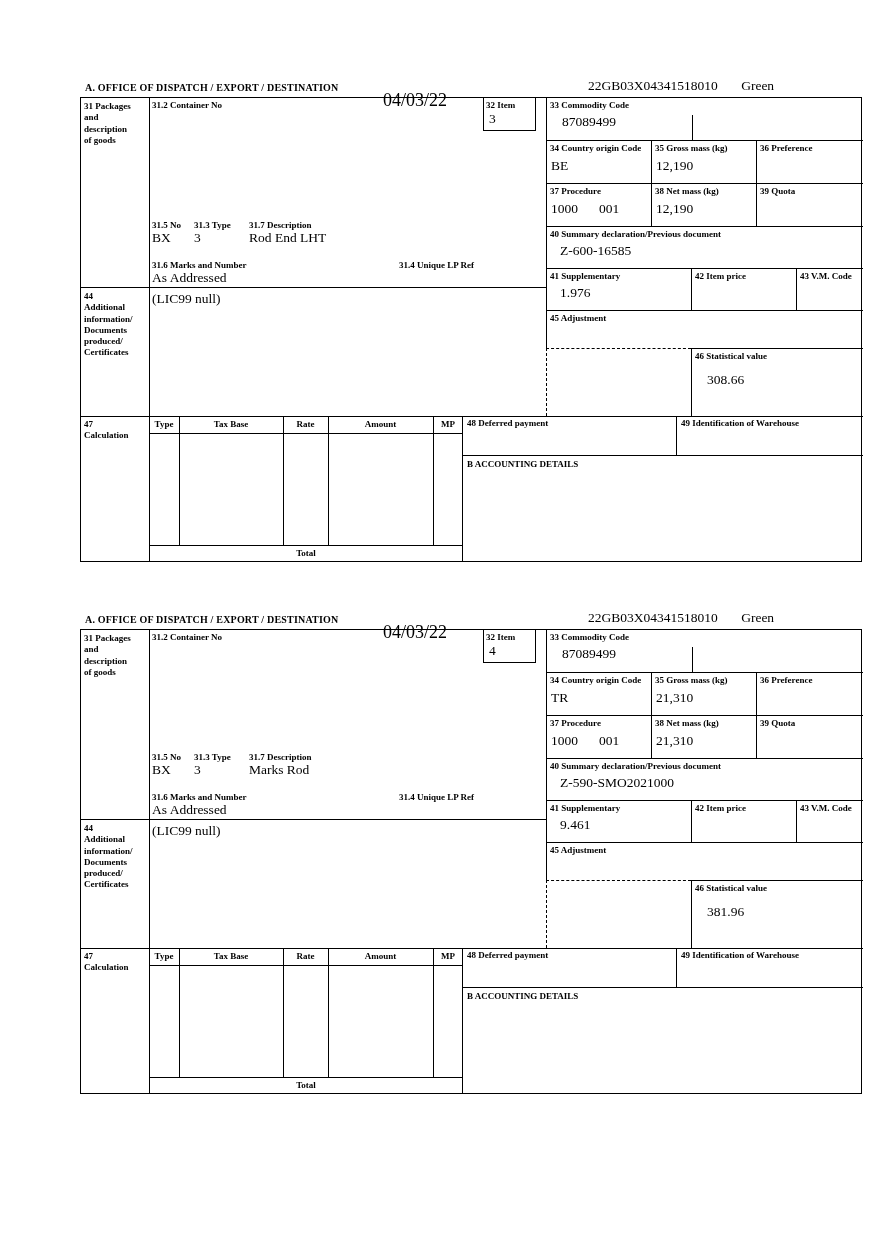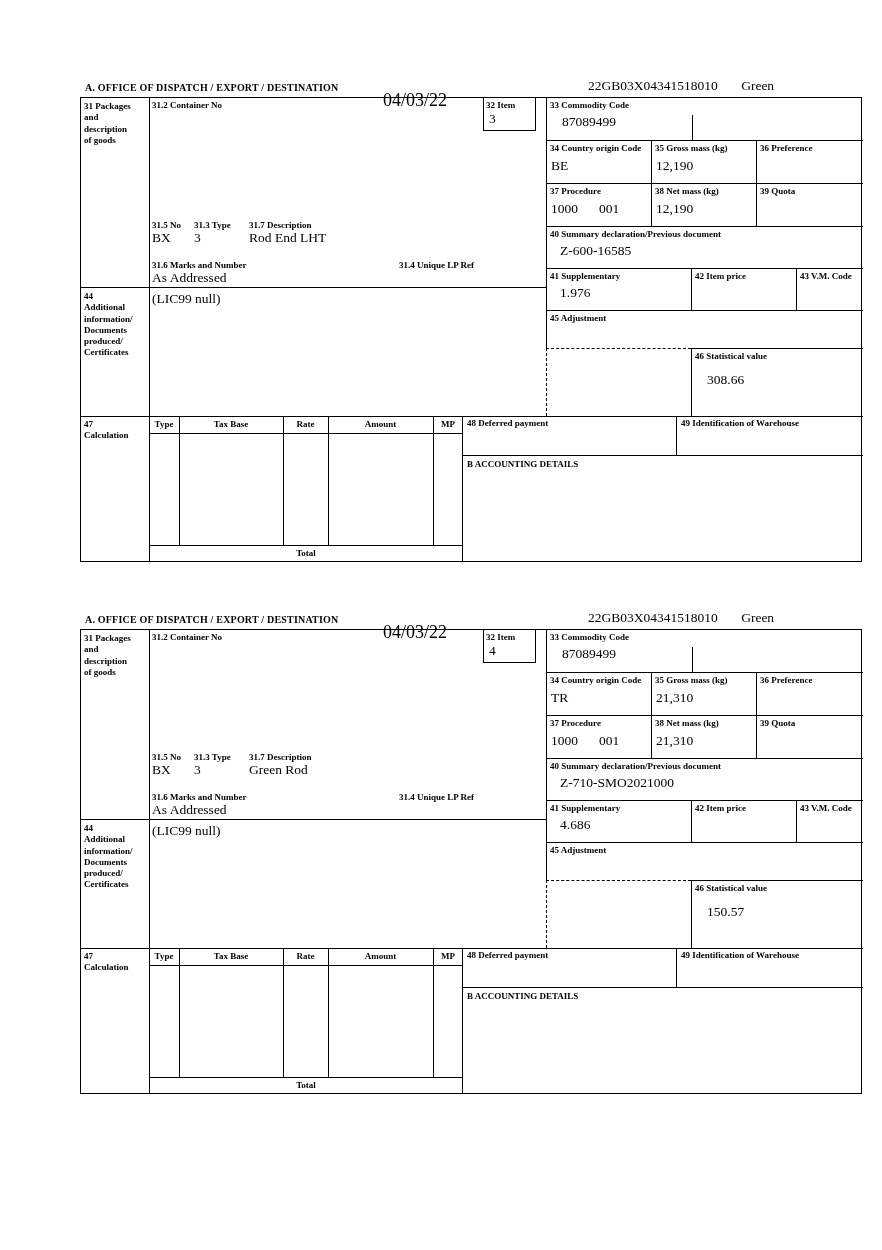--- a/index.html
+++ b/index.html
@@ -219,21 +219,21 @@
         <div class="abs bl br bb" style="left:334px; top:0; width:53px; height:33px;">
           <div class="lbl abs" style="left:2px; top:2px;">32 Item</div>
           <div class="val abs" style="left:5px; top:13px;">4</div>
         </div>
 
         <div class="lbl abs" style="left:3px;  top:122px;">31.5 No</div>
         <div class="lbl abs" style="left:45px; top:122px;">31.3 Type</div>
         <div class="lbl abs" style="left:100px;top:122px;">31.7 Description</div>
         <div class="val abs" style="left:3px;  top:132px;">BX</div>
         <div class="val abs" style="left:45px; top:132px;">3</div>
-        <div class="val abs" style="left:100px;top:132px;">Green Rod</div>
+        <div class="val abs" style="left:100px;top:132px;">Marks Rod</div>
 
         <div class="lbl abs" style="left:3px;  top:162px;">31.6 Marks and Number</div>
         <div class="lbl abs" style="left:250px;top:162px;">31.4 Unique LP Ref</div>
         <div class="val abs" style="left:3px;  top:172px;">As Addressed</div>
       </div>
 
       <div class="abs bl bb" style="left:465px; top:0; width:317px; height:43px;">
         <div class="lbl abs" style="left:3px; top:2px;">33 Commodity Code</div>
         <div class="val abs" style="left:15px; top:16px;">87089499</div>
         <div class="abs bl" style="left:145px; top:17px; height:25px; width:0;"></div>
@@ -259,44 +259,44 @@
       <div class="abs bl bb" style="left:570px; top:86px; width:105px; height:43px;">
         <div class="lbl abs" style="left:3px; top:2px;">38 Net mass (kg)</div>
         <div class="val abs" style="left:4px; top:17px;">21,310</div>
       </div>
       <div class="abs bl bb" style="left:675px; top:86px; width:107px; height:43px;">
         <div class="lbl abs" style="left:3px; top:2px;">39 Quota</div>
       </div>
 
       <div class="abs bl bb" style="left:465px; top:129px; width:317px; height:42px;">
         <div class="lbl abs" style="left:3px; top:2px;">40 Summary declaration/Previous document</div>
-        <div class="val abs" style="left:13px; top:16px;">Z-710-SMO2021000</div>
+        <div class="val abs" style="left:13px; top:16px;">Z-590-SMO2021000</div>
       </div>
 
       <div class="abs bl bb" style="left:465px; top:171px; width:145px; height:42px;">
         <div class="lbl abs" style="left:3px; top:2px;">41 Supplementary</div>
-        <div class="val abs" style="left:13px; top:16px;">4.686</div>
+        <div class="val abs" style="left:13px; top:16px;">9.461</div>
       </div>
       <div class="abs bl bb" style="left:610px; top:171px; width:105px; height:42px;">
         <div class="lbl abs" style="left:3px; top:2px;">42 Item price</div>
       </div>
       <div class="abs bl bb" style="left:715px; top:171px; width:67px; height:42px;">
         <div class="lbl abs" style="left:3px; top:2px;">43 V.M. Code</div>
       </div>
 
       <div class="abs bl" style="left:465px; top:213px; width:317px; height:37px;">
         <div class="lbl abs" style="left:3px; top:2px;">45 Adjustment</div>
       </div>
 
       <div class="abs dashT" style="left:465px; top:250px; width:145px; height:0;"></div>
       <div class="abs dashL" style="left:465px; top:250px; width:0; height:68px;"></div>
 
       <div class="abs bl bt" style="left:610px; top:250px; width:172px; height:68px;">
         <div class="lbl abs" style="left:3px; top:2px;">46 Statistical value</div>
-        <div class="val abs" style="left:15px; top:23px;">150.57</div>
+        <div class="val abs" style="left:15px; top:23px;">381.96</div>
       </div>
 
       <div class="abs bt" style="left:68px; top:189px; width:397px; height:129px;">
         <div class="val abs" style="left:3px; top:3px;">(LIC99 null)</div>
       </div>
 
       <div class="abs bt" style="left:0; top:318px; width:782px; height:0;"></div>
 
       <div class="abs br" style="left:68px; top:318px; width:314px; height:145px;">
         <div class="chead abs" style="left:0;   top:3px; width:30px;">Type</div>

